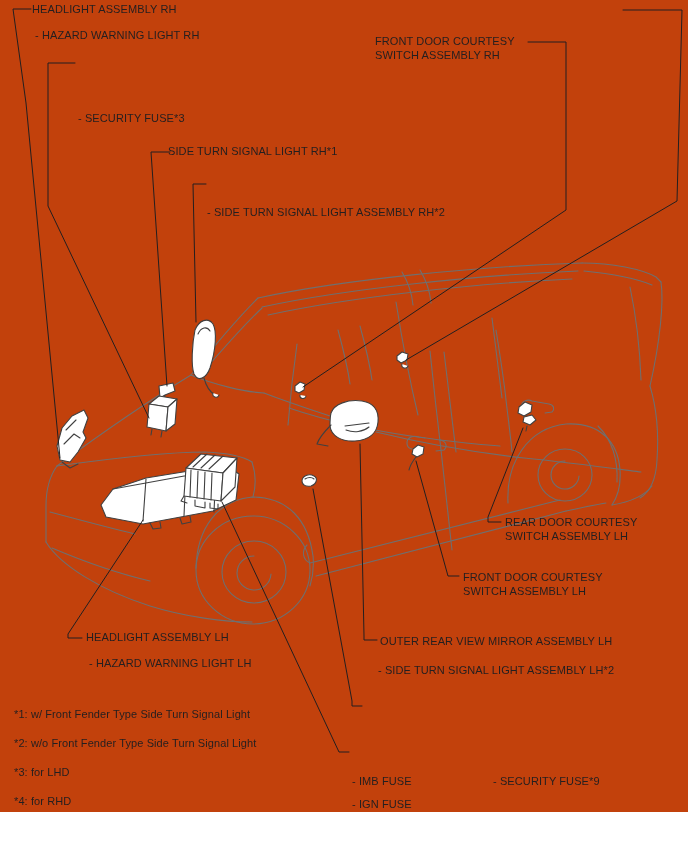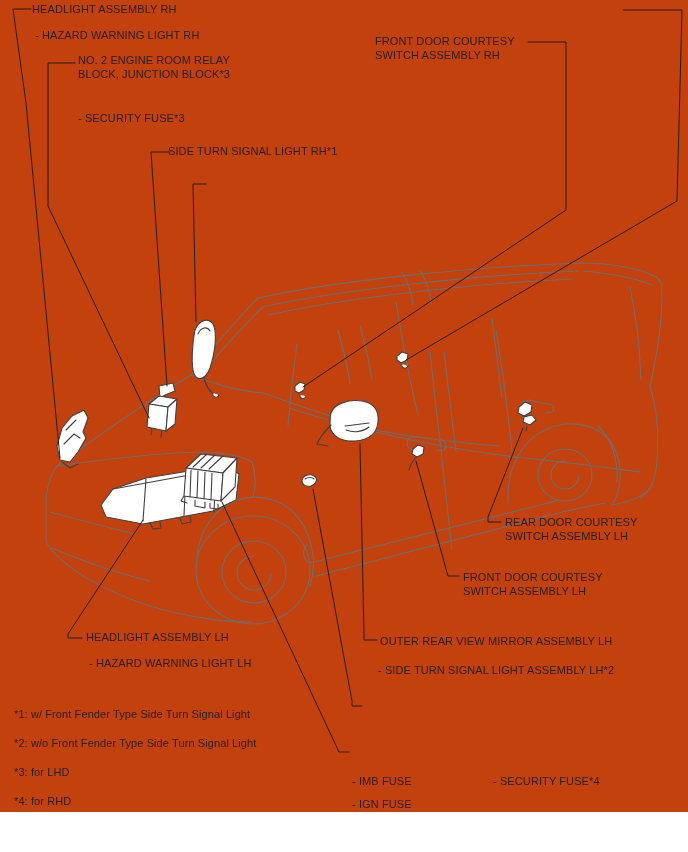--- a/index.html
+++ b/index.html
@@ -165,27 +165,24 @@
       <path d="M360,444 L364,636 L364,640 L377,640"></path>
       <path d="M313,489 L352,701 L352,706 L362,706"></path>
       <path d="M143,520 L68,634 L68,638 L82,638"></path>
       <path d="M222,502 L339,752 L349,752"></path>
     </g>
   </svg>
 
   <div class="lbl" style="left:32px;top:2px">HEADLIGHT ASSEMBLY RH</div>
   <div class="lbl" style="left:35px;top:28px">- HAZARD WARNING LIGHT RH</div>
 
-  <div class="lbl" style="left:78px;top:53px">
-    <span>NO. 2 ENGINE ROOM RELAY</span><br>
-    <span>BLOCK, JUNCTION BLOCK*3</span>
-  </div>
   <div class="lbl" style="left:78px;top:111px">- SECURITY FUSE*3</div>
 
   <div class="lbl" style="left:168px;top:144px">SIDE TURN SIGNAL LIGHT RH*1</div>
+  <div class="lbl" style="left:207px;top:205px">- SIDE TURN SIGNAL LIGHT ASSEMBLY RH*2</div>
 
   <div class="lbl" style="left:375px;top:34px">
     <span>FRONT DOOR COURTESY</span><br>
     <span>SWITCH ASSEMBLY RH</span>
   </div>
 
   <div class="lbl" style="left:505px;top:515px">
     <span>REAR DOOR COURTESY</span><br>
     <span>SWITCH ASSEMBLY LH</span>
   </div>
@@ -194,21 +191,21 @@
     <span>SWITCH ASSEMBLY LH</span>
   </div>
 
   <div class="lbl" style="left:86px;top:630px">HEADLIGHT ASSEMBLY LH</div>
   <div class="lbl" style="left:89px;top:656px">- HAZARD WARNING LIGHT LH</div>
 
   <div class="lbl" style="left:380px;top:634px">OUTER REAR VIEW MIRROR ASSEMBLY LH</div>
   <div class="lbl" style="left:378px;top:663px">- SIDE TURN SIGNAL LIGHT ASSEMBLY LH*2</div>
 
   <div class="lbl" style="left:352px;top:774px">- IMB FUSE</div>
-  <div class="lbl" style="left:493px;top:774px">- SECURITY FUSE*4</div>
+  <div class="lbl" style="left:493px;top:774px">- SECURITY FUSE*9</div>
   <div class="lbl" style="left:352px;top:797px">- IGN FUSE</div>
 
   <div class="lbl" style="left:14px;top:707px">*1: w/ Front Fender Type Side Turn Signal Light</div>
   <div class="lbl" style="left:14px;top:736px">*2: w/o Front Fender Type Side Turn Signal Light</div>
   <div class="lbl" style="left:14px;top:765px">*3: for LHD</div>
   <div class="lbl" style="left:14px;top:794px">*4: for RHD</div>
 
   <div class="pagenum" style="left:6px;top:830px">0</div>
 
 </div>

